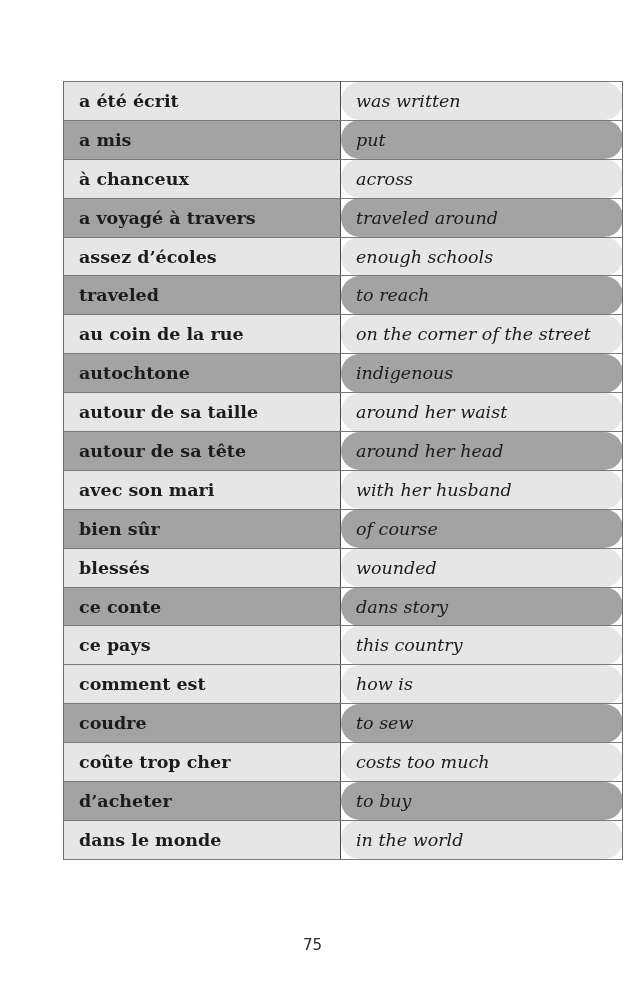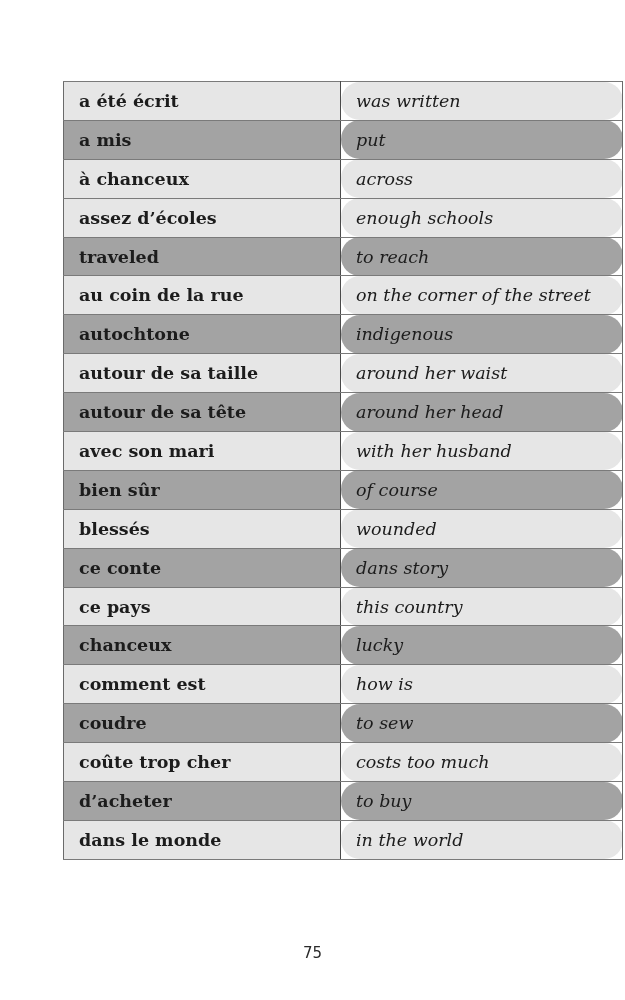--- a/index.html
+++ b/index.html
@@ -56,39 +56,42 @@
   }
   .page-number {
     position: absolute;
     top: 936px;
     left: 0;
     width: 100%;
     text-align: center;
     font-family: "DejaVu Sans", sans-serif;
     font-size: 15px;
     color: #2a2a2a;
-    margin-top: 8px;
   }
 </style>
 </head>
 <body>
 
 <table class="vocab-table">
   <tbody>
       <tr class="alt">
         <td class="french">a été écrit</td>
         <td class="english">was written</td>
       </tr>
       <tr class="">
         <td class="french">a mis</td>
         <td class="english">put</td>
       </tr>
       <tr class="alt">
         <td class="french">à chanceux</td>
         <td class="english">across</td>
+      </tr>
+      <tr class="">
+        <td class="french">a voyagé à travers</td>
+        <td class="english">traveled around</td>
       </tr>
       <tr class="alt">
         <td class="french">assez d’écoles</td>
         <td class="english">enough schools</td>
       </tr>
       <tr class="">
         <td class="french">traveled</td>
         <td class="english">to reach</td>
       </tr>
       <tr class="alt">
@@ -120,24 +123,20 @@
         <td class="english">wounded</td>
       </tr>
       <tr class="">
         <td class="french">ce conte</td>
         <td class="english">dans story</td>
       </tr>
       <tr class="alt">
         <td class="french">ce pays</td>
         <td class="english">this country</td>
       </tr>
-      <tr class="">
-        <td class="french">chanceux</td>
-        <td class="english">lucky</td>
-      </tr>
       <tr class="alt">
         <td class="french">comment est</td>
         <td class="english">how is</td>
       </tr>
       <tr class="">
         <td class="french">coudre</td>
         <td class="english">to sew</td>
       </tr>
       <tr class="alt">
         <td class="french">coûte trop cher</td>

